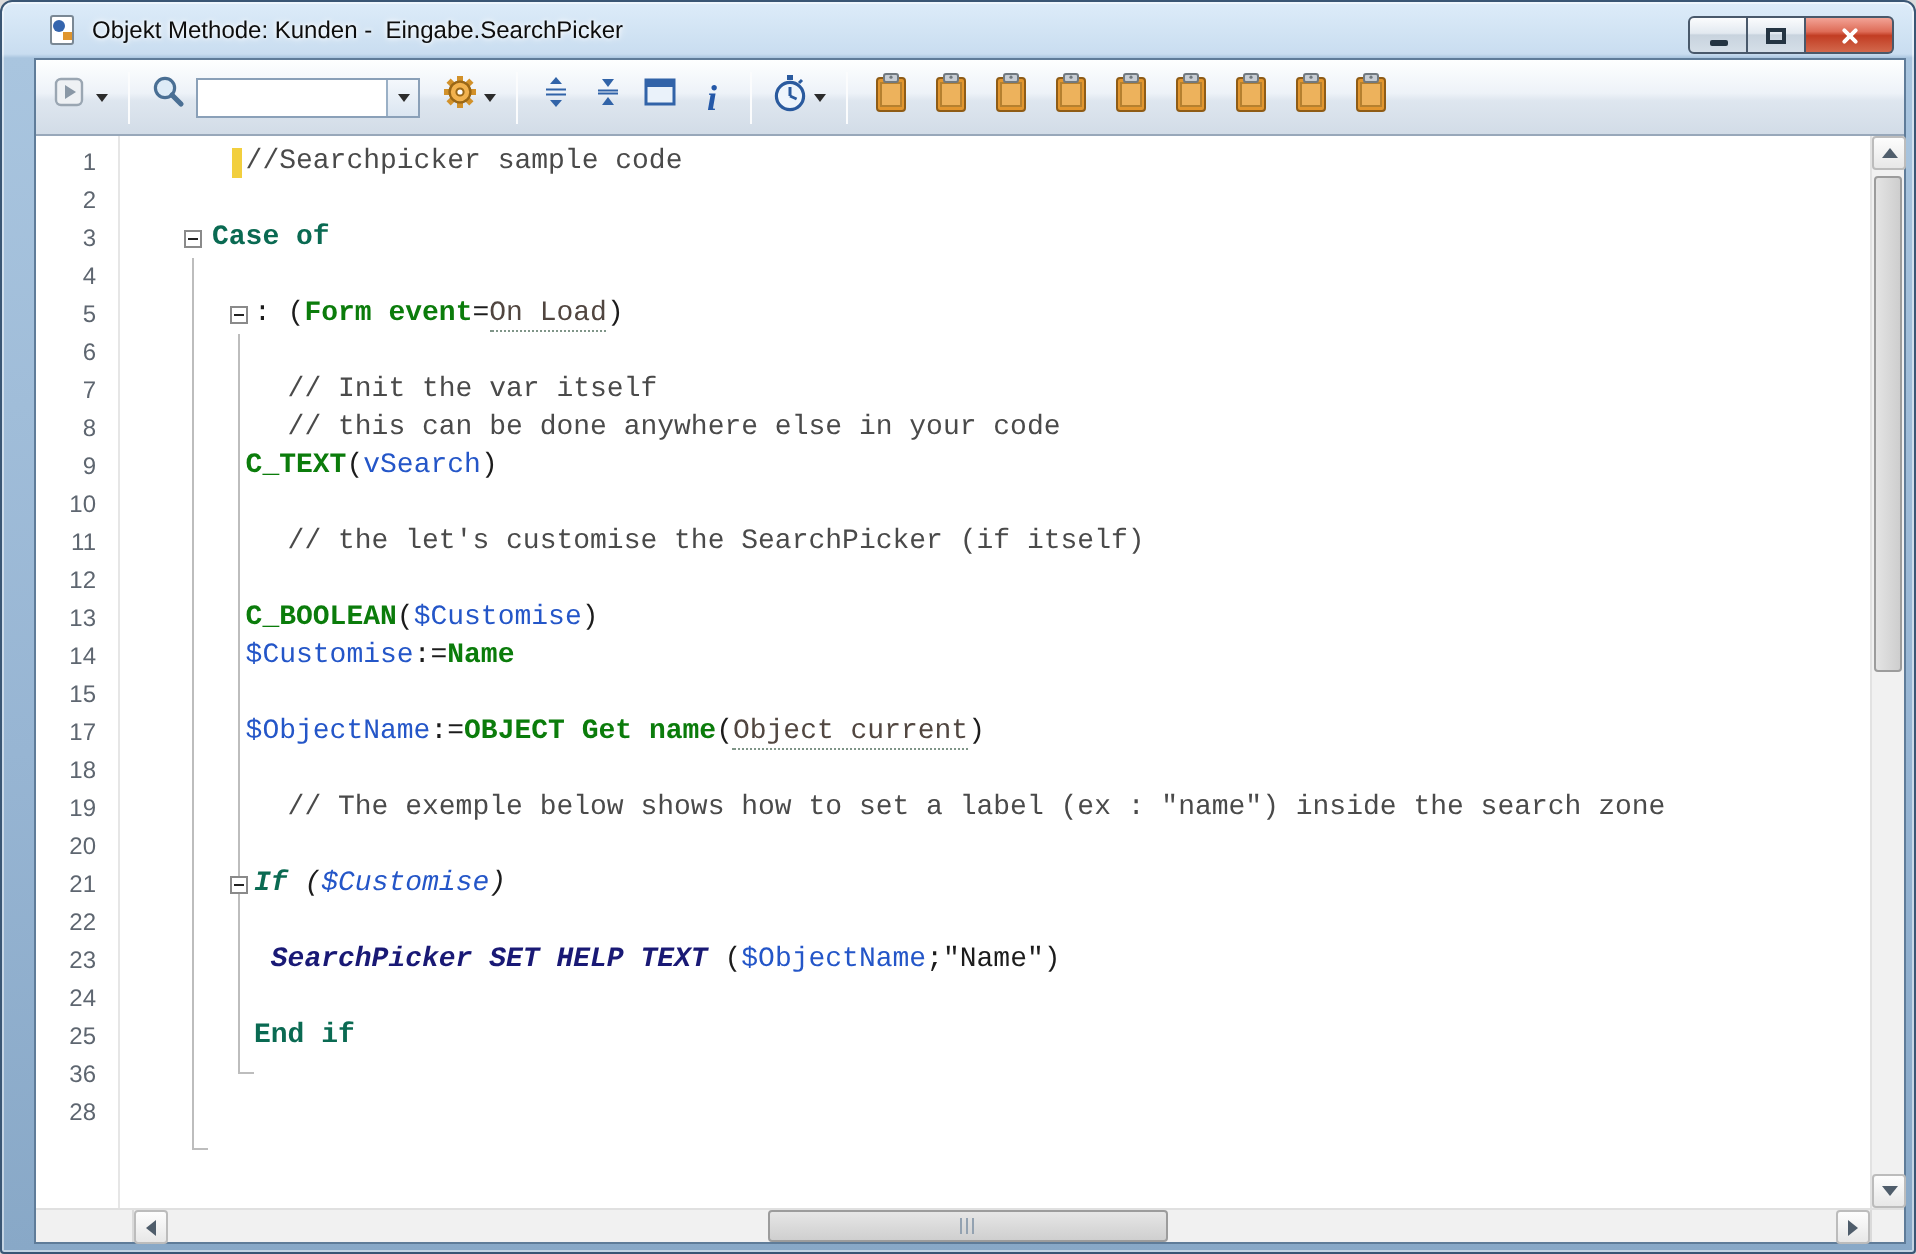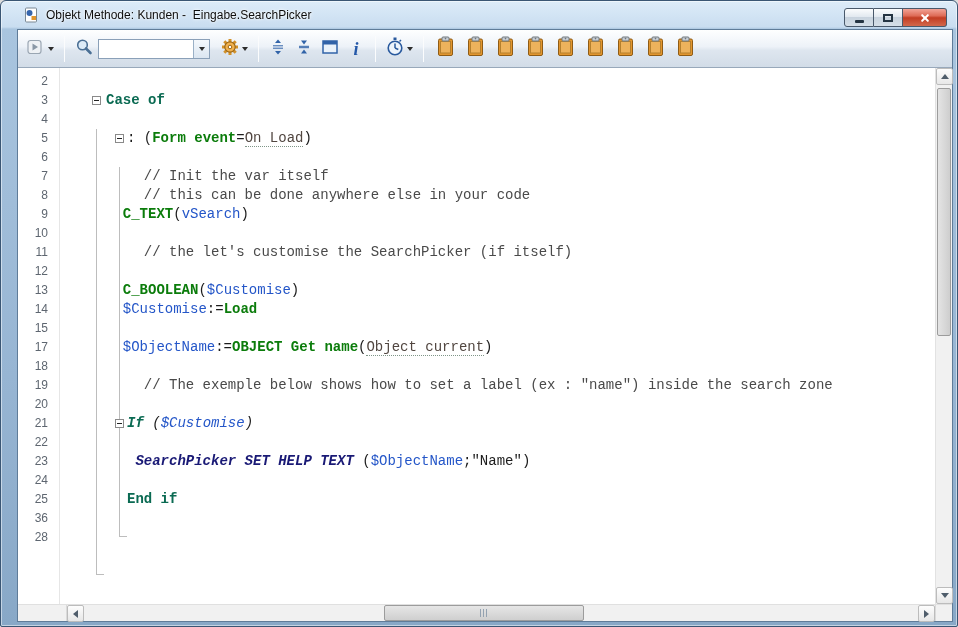--- a/index.html
+++ b/index.html
@@ -309,33 +309,34 @@
         </div>
         </div>
 
     </div>
 
     <div class="editor">
       <div id="code-lines" class="code-lines">
         <div class="gutter-line"></div>
         <div class="guide guide-outer"></div>
         <div class="guide guide-inner"></div>
+      <div class="line"><span class="ln">1</span><span class="modmarker"></span><span class="codetext" style="padding-left: 2ch;"><span class="tk-comment">//Searchpicker sample code</span></span></div>
           <div class="line"><span class="ln">2</span><span class="codetext"></span></div>
           <div class="line"><span class="ln">3</span><span class="foldbox lvl0"></span><span class="codetext"><span class="tk-keyword">Case of</span></span></div>
           <div class="line"><span class="ln">4</span><span class="codetext"></span></div>
           <div class="line"><span class="ln">5</span><span class="foldbox lvl1"></span><span class="codetext" style="padding-left: 2.5ch;"><span class="tk-plain">: (</span><span class="tk-command">Form event</span><span class="tk-plain">=</span><span class="tk-constant">On Load</span><span class="tk-plain">)</span></span></div>
           <div class="line"><span class="ln">6</span><span class="codetext"></span></div>
           <div class="line"><span class="ln">7</span><span class="codetext" style="padding-left: 4.5ch;"><span class="tk-comment">// Init the var itself</span></span></div>
           <div class="line"><span class="ln">8</span><span class="codetext" style="padding-left: 4.5ch;"><span class="tk-comment">// this can be done anywhere else in your code</span></span></div>
           <div class="line"><span class="ln">9</span><span class="codetext" style="padding-left: 2ch;"><span class="tk-command">C_TEXT</span><span class="tk-plain">(</span><span class="tk-variable">vSearch</span><span class="tk-plain">)</span></span></div>
           <div class="line"><span class="ln">10</span><span class="codetext"></span></div>
           <div class="line"><span class="ln">11</span><span class="codetext" style="padding-left: 4.5ch;"><span class="tk-comment">// the let's customise the SearchPicker (if itself)</span></span></div>
           <div class="line"><span class="ln">12</span><span class="codetext"></span></div>
           <div class="line"><span class="ln">13</span><span class="codetext" style="padding-left: 2ch;"><span class="tk-command">C_BOOLEAN</span><span class="tk-plain">(</span><span class="tk-variable">$Customise</span><span class="tk-plain">)</span></span></div>
-          <div class="line"><span class="ln">14</span><span class="codetext" style="padding-left: 2ch;"><span class="tk-variable">$Customise</span><span class="tk-plain">:=</span><span class="tk-command">Load</span></span></div>
+          <div class="line"><span class="ln">14</span><span class="codetext" style="padding-left: 2ch;"><span class="tk-variable">$Customise</span><span class="tk-plain">:=</span><span class="tk-command">Name</span></span></div>
           <div class="line"><span class="ln">15</span><span class="codetext"></span></div>
           <div class="line"><span class="ln">17</span><span class="codetext" style="padding-left: 2ch; margin-top: 8px;"><span class="tk-variable">$ObjectName</span><span class="tk-plain">:=</span><span class="tk-command">OBJECT Get name</span><span class="tk-plain">(</span><span class="tk-constant">Object current</span><span class="tk-plain">)</span></span></div>
           <div class="line"><span class="ln">18</span><span class="codetext"></span></div>
           <div class="line"><span class="ln">19</span><span class="codetext" style="padding-left: 4.5ch;"><span class="tk-comment">// The exemple below shows how to set a label (ex : "name") inside the search zone</span></span></div>
           <div class="line"><span class="ln">20</span><span class="codetext"></span></div>
           <div class="line"><span class="ln">21</span><span class="foldbox lvl1"></span><span class="codetext" style="padding-left: 2.5ch; font-style: italic;"><span class="tk-keyword">If</span><span class="tk-plain"> (</span><span class="tk-variable">$Customise</span><span class="tk-plain">)</span></span></div>
           <div class="line"><span class="ln">22</span><span class="codetext"></span></div>
           <div class="line"><span class="ln">23</span><span class="codetext" style="padding-left: 3.5ch; text-align: center;"><span class="tk-method">SearchPicker SET HELP TEXT</span><span class="tk-plain"> (</span><span class="tk-variable">$ObjectName</span><span class="tk-plain">;</span><span class="tk-string">"Name"</span><span class="tk-plain">)</span></span></div>
           <div class="line"><span class="ln">24</span><span class="codetext"></span></div>
           <div class="line"><span class="ln">25</span><span class="codetext" style="padding-left: 2.5ch;"><span class="tk-keyword">End if</span></span></div>

